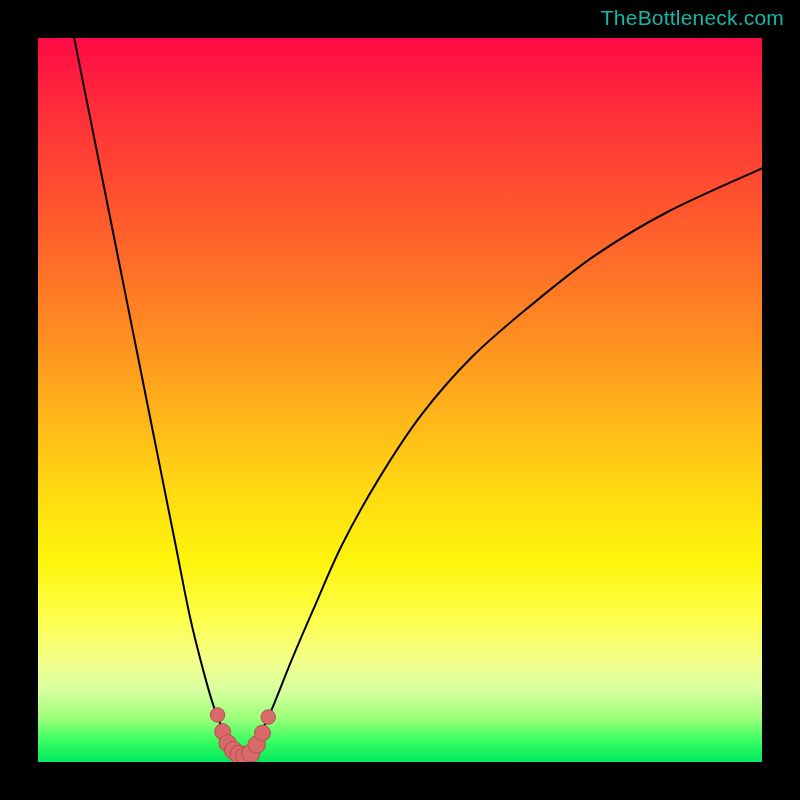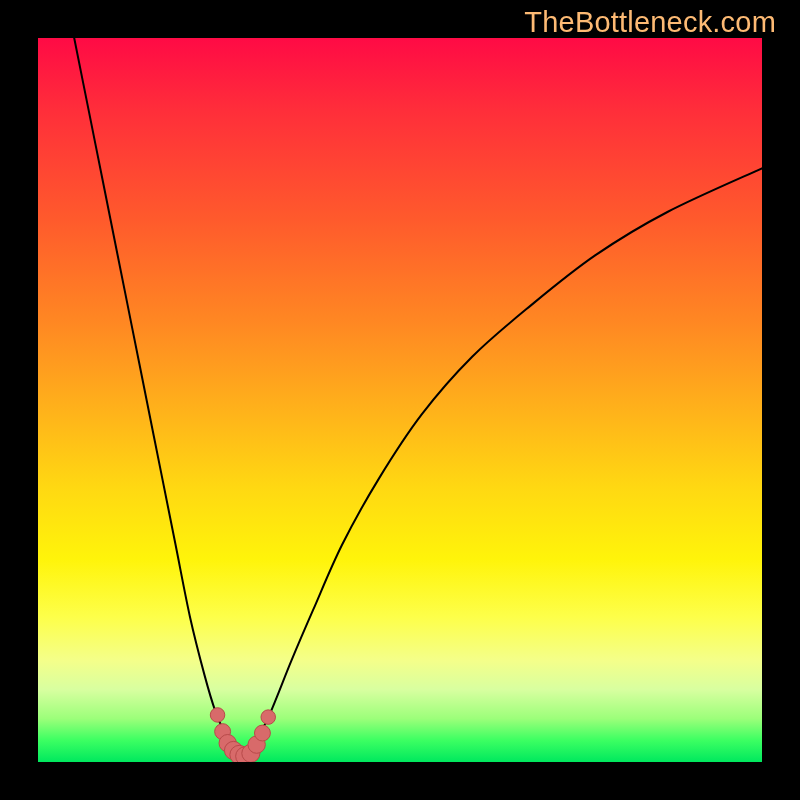--- a/index.html
+++ b/index.html
@@ -36,23 +36,23 @@
       #f4ff8a 86%,
       #d8ffa0 90%,
       #9cff7a 94%,
       #3cff62 97%,
       #00e85e 100%
     );
   }
   .watermark {
     position: absolute;
     top: 6px;
-    right: 24px;
-    color: #fdba74;
-    font-size: 29px;
+    right: 16px;
+    color: #14b8a6;
+    font-size: 21px;
     font-weight: 500;
     letter-spacing: 0.2px;
     user-select: none;
   }
   svg.curve {
     position: absolute;
     left: 0;
     top: 0;
     width: 724px;
     height: 724px;

